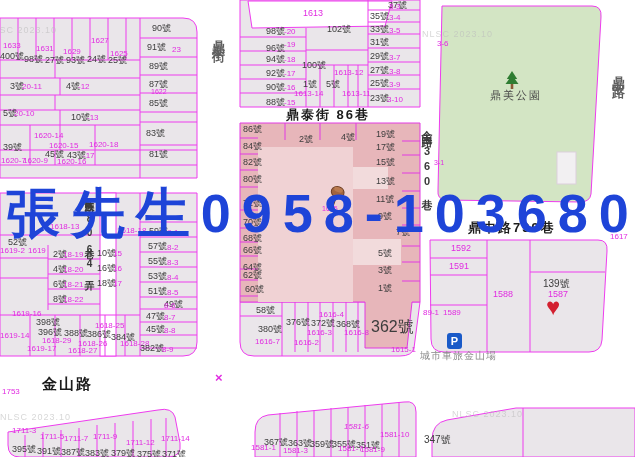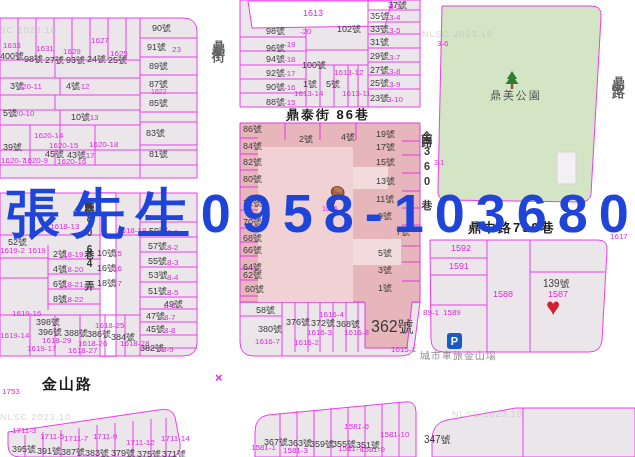--- a/index.html
+++ b/index.html
@@ -139,21 +139,21 @@
       <div class="lbl house" style="left: 53px; top: 250px;">2號</div>
       <div class="lbl lot" style="left: 63px; top: 251px;">18-19</div>
       <div class="lbl house" style="left: 97px; top: 249px;">10號</div>
       <div class="lbl lot" style="left: 113px; top: 250px;">15</div>
       <div class="lbl house" style="left: 148px; top: 257px;">55號</div>
       <div class="lbl lot" style="left: 167px; top: 259px;">8-3</div>
       <div class="lbl house" style="left: 53px; top: 265px;">4號</div>
       <div class="lbl lot" style="left: 63px; top: 266px;">18-20</div>
       <div class="lbl house" style="left: 97px; top: 264px;">16號</div>
       <div class="lbl lot" style="left: 113px; top: 265px;">16</div>
-      <div class="lbl house" style="left: 148px; top: 272px; font-family: Liberation Mono, monospace;">53號</div>
+      <div class="lbl house" style="left: 148px; top: 272px;">53號</div>
       <div class="lbl lot" style="left: 167px; top: 274px;">8-4</div>
       <div class="lbl house" style="left: 53px; top: 280px;">6號</div>
       <div class="lbl lot" style="left: 63px; top: 281px;">18-21</div>
       <div class="lbl house" style="left: 97px; top: 279px;">18號</div>
       <div class="lbl lot" style="left: 113px; top: 280px;">17</div>
       <div class="lbl house" style="left: 148px; top: 287px;">51號</div>
       <div class="lbl lot" style="left: 167px; top: 289px;">8-5</div>
       <div class="lbl house" style="left: 53px; top: 295px;">8號</div>
       <div class="lbl lot" style="left: 63px; top: 296px;">18-22</div>
       <div class="lbl house" style="left: 164px; top: 300px;">49號</div>
@@ -172,22 +172,22 @@
       <div class="lbl lot" style="left: 0px; top: 332px;">1619-14</div>
       <div class="lbl lot" style="left: 42px; top: 337px;">1618-29</div>
       <div class="lbl lot" style="left: 78px; top: 340px;">1618-26</div>
       <div class="lbl lot" style="left: 120px; top: 340px;">1618-28</div>
       <div class="lbl lot" style="left: 27px; top: 345px;">1619-17</div>
       <div class="lbl lot" style="left: 68px; top: 347px;">1618-27</div>
       <div class="lbl house" style="left: 140px; top: 344px;">382號</div>
       <div class="lbl lot" style="left: 162px; top: 346px;">8-9</div>
       <div class="lbl lot" style="left: 303px; top: 9px; font-size: 9px;">1613</div>
       <div class="lbl house" style="left: 266px; top: 27px;">98號</div>
-      <div class="lbl lot" style="left: 284px; top: 28px; margin-left: 16px;">-20</div>
-      <div class="lbl house" style="left: 337px; top: 25px;">102號</div>
+      <div class="lbl lot" style="left: 284px; top: 28px;">-20</div>
+      <div class="lbl house" style="left: 327px; top: 25px;">102號</div>
       <div class="lbl house" style="left: 302px; top: 37px; margin-top: 24px;">100號</div>
       <div class="lbl house" style="left: 266px; top: 44px;">96號</div>
       <div class="lbl lot" style="left: 284px; top: 41px;">-19</div>
       <div class="lbl house" style="left: 266px; top: 55px;">94號</div>
       <div class="lbl lot" style="left: 284px; top: 56px;">-18</div>
       <div class="lbl house" style="left: 266px; top: 69px;">92號</div>
       <div class="lbl lot" style="left: 284px; top: 70px;">-17</div>
       <div class="lbl house" style="left: 266px; top: 83px;">90號</div>
       <div class="lbl lot" style="left: 284px; top: 84px;">-16</div>
       <div class="lbl house" style="left: 266px; top: 98px;">88號</div>

